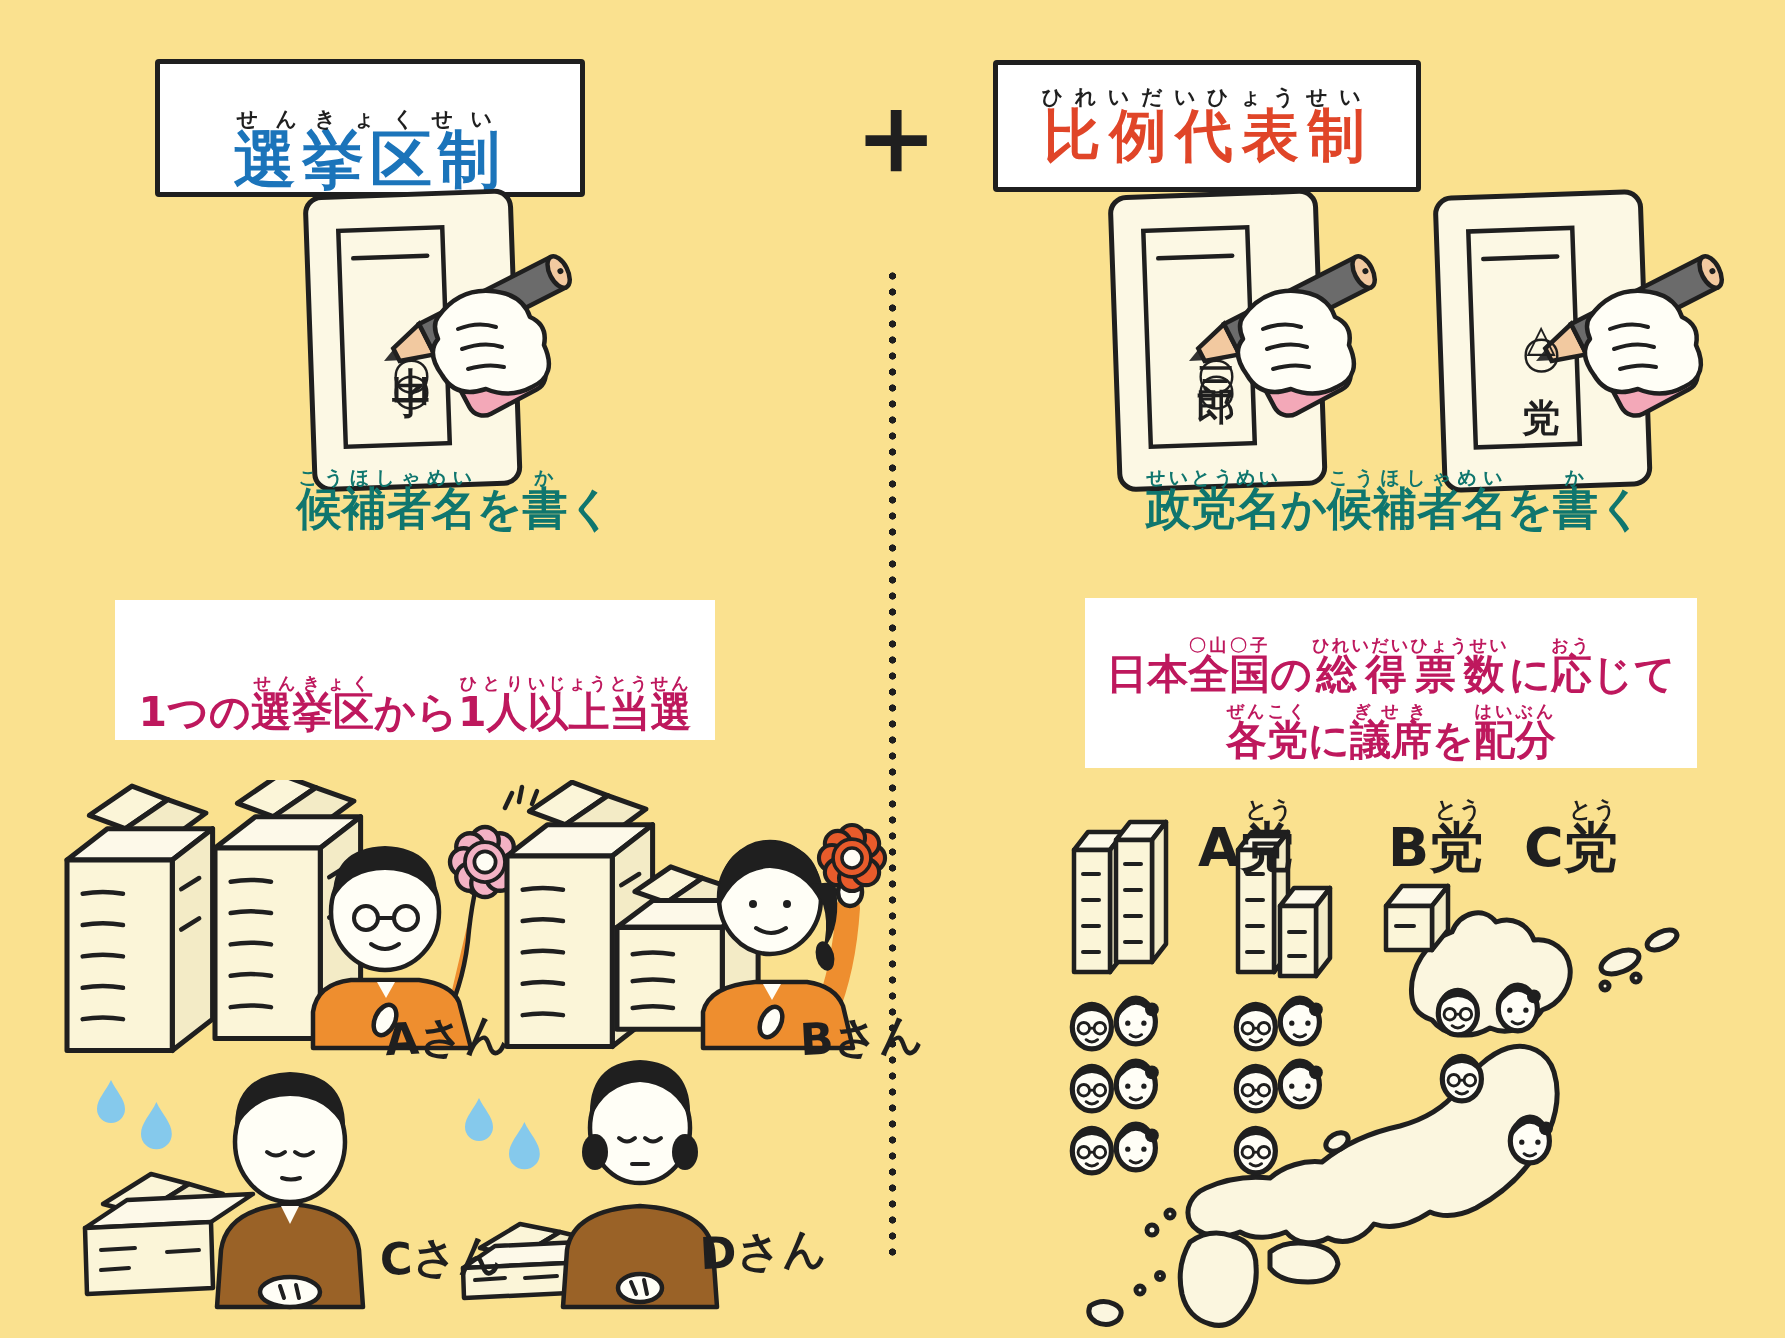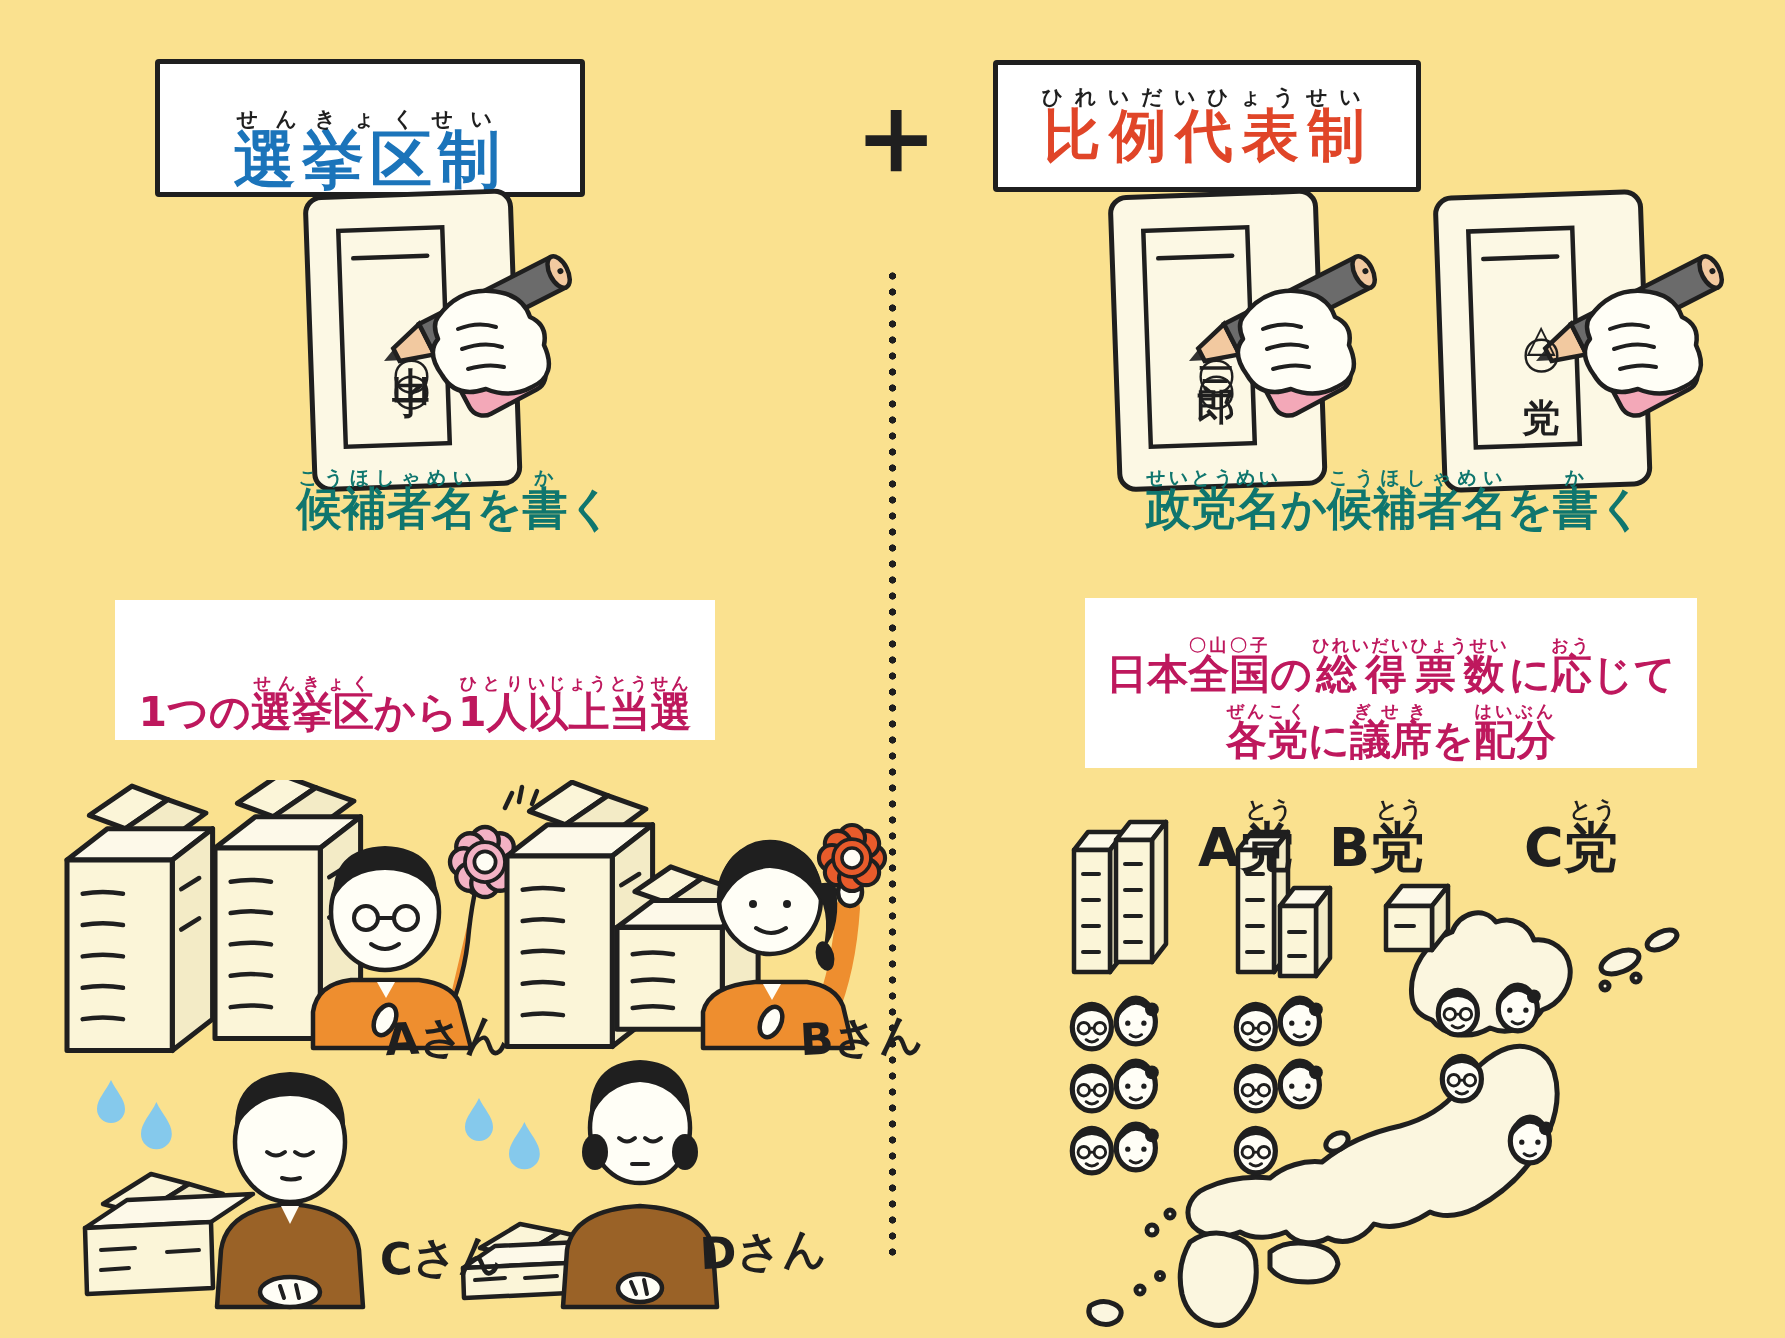--- a/index.html
+++ b/index.html
@@ -385,16 +385,16 @@
 
     <g>
       <use href="#face-man-s" transform="translate(376,192) scale(1.15)"></use>
       <use href="#face-woman-s" transform="translate(436,188) scale(1.15)"></use>
       <use href="#face-man-s" transform="translate(380,258) scale(1.15)"></use>
       <use href="#face-woman-s" transform="translate(448,320) scale(1.15)"></use>
     </g>
   </svg>
 
   <div class="party-label" style="left:1198px;top:798px;"><ruby>A<rt></rt></ruby><ruby>党<rt>とう</rt></ruby></div>
-  <div class="party-label" style="left:1329px;top:798px;"><ruby>B<rt></rt></ruby><ruby>党<rt>とう</rt></ruby></div>
+  <div class="party-label" style="left:1388px;top:798px;"><ruby>B<rt></rt></ruby><ruby>党<rt>とう</rt></ruby></div>
   <div class="party-label" style="left:1524px;top:798px;"><ruby>C<rt></rt></ruby><ruby>党<rt>とう</rt></ruby></div>
 
 </div>
 
 </body></html>

